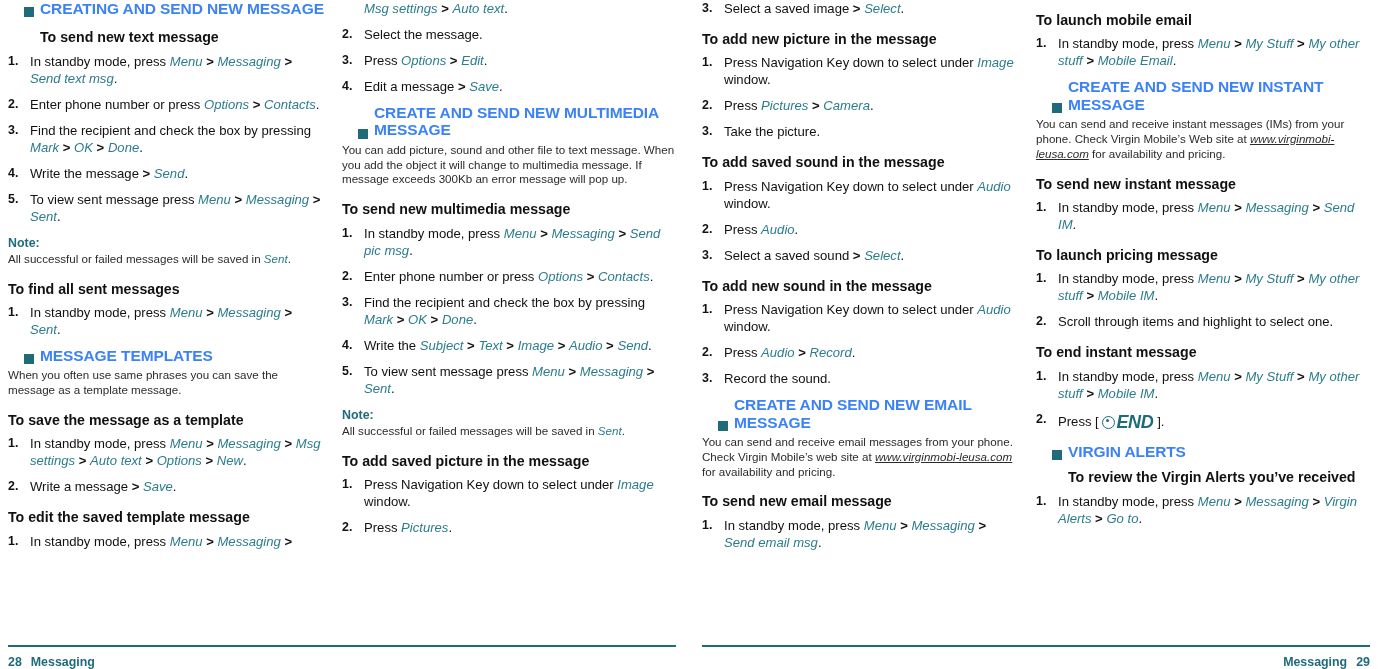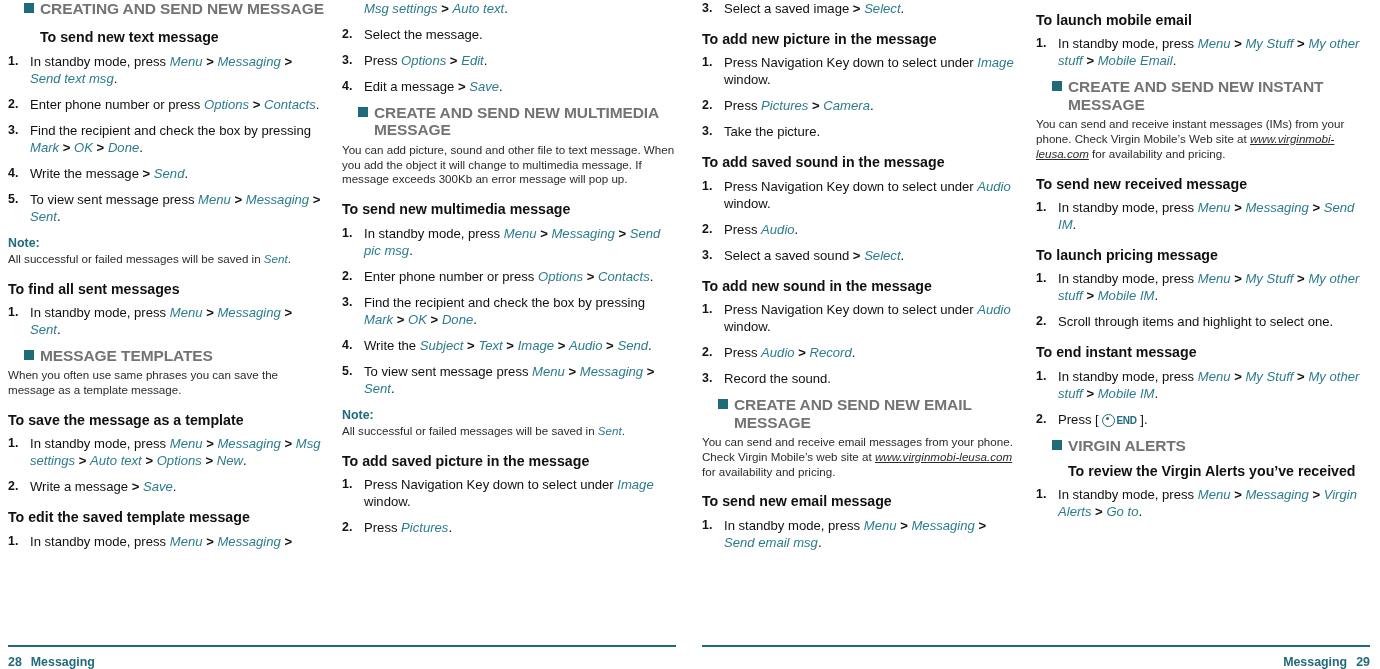--- a/index.html
+++ b/index.html
@@ -39,28 +39,28 @@
   .col {
     width: 50%;
     box-sizing: border-box;
     padding-right: 18px;
     overflow: hidden;
   }
   .col:last-child { padding-right: 0; }
 
   
   .sec-head {
-    color: #737373;
+    color: #3b82f6;
     font-size: 15.5px;
     font-weight: bold;
     letter-spacing: -0.1px;
     line-height: 1.12;
     margin: 0 0 4px 0;
     display: flex;
-    align-items: flex-start;
+    align-items: flex-end;
     text-transform: uppercase;
     padding-left: 16px;
   }
   .sec-head .sq {
     flex: 0 0 auto;
     width: 10px;
     height: 10px;
     background: #1f6b79;
     margin: 3px 6px 0 0;
   }
@@ -143,22 +143,23 @@
   }
   .endkey .ring::after {
     content: "";
     position: absolute;
     left: 2.2px; top: 2.2px;
     width: 3.4px; height: 3.4px;
     border-radius: 50%;
     background: #1f6b79;
   }
   .endkey .etxt {
-    font-size: 10px;
-    font-weight: bold;
+    font-size: 18px;
+    font-weight: bold;
+    font-style: italic;
     color: #1f6b79;
     letter-spacing: -0.3px;
   }
 
   
   .footer {
     flex: 0 0 auto;
     padding-top: 5px;
   }
   .footer .rule {
@@ -321,21 +322,21 @@
         <ol class="steps">
             <li><span class="num">1.</span><span>In standby mode, press <span class="kw">Menu</span><span class="gt"> &gt; </span><span class="kw">My Stuff</span><span class="gt"> &gt; </span><span class="kw">My other stuff</span><span class="gt"> &gt; </span><span class="kw">Mobile Email</span>.</span></li>
           </ol>
 
         <h2 class="sec-head">
           <span class="sq"></span>
           <span class="sec-text">CREATE AND SEND NEW INSTANT MESSAGE</span>
         </h2>
         <p class="body-text">You can send and receive instant messages (IMs) from your phone. Check Virgin Mobile’s Web site at <span class="lnk">www.virginmobi-leusa.com</span> for availability and pricing.</p>
 
-        <h3 class="sub-head">To send new received message</h3>
+        <h3 class="sub-head">To send new instant message</h3>
         <ol class="steps">
             <li><span class="num">1.</span><span>In standby mode, press <span class="kw">Menu</span><span class="gt"> &gt; </span><span class="kw">Messaging</span><span class="gt"> &gt; </span><span class="kw">Send IM</span>.</span></li>
           </ol>
 
         <h3 class="sub-head">To launch pricing message</h3>
         <ol class="steps">
             <li><span class="num">1.</span><span>In standby mode, press <span class="kw">Menu</span><span class="gt"> &gt; </span><span class="kw">My Stuff</span><span class="gt"> &gt; </span><span class="kw">My other stuff</span><span class="gt"> &gt; </span><span class="kw">Mobile IM</span>.</span></li>
             <li><span class="num">2.</span><span>Scroll through items and highlight to select one.</span></li>
           </ol>
 

